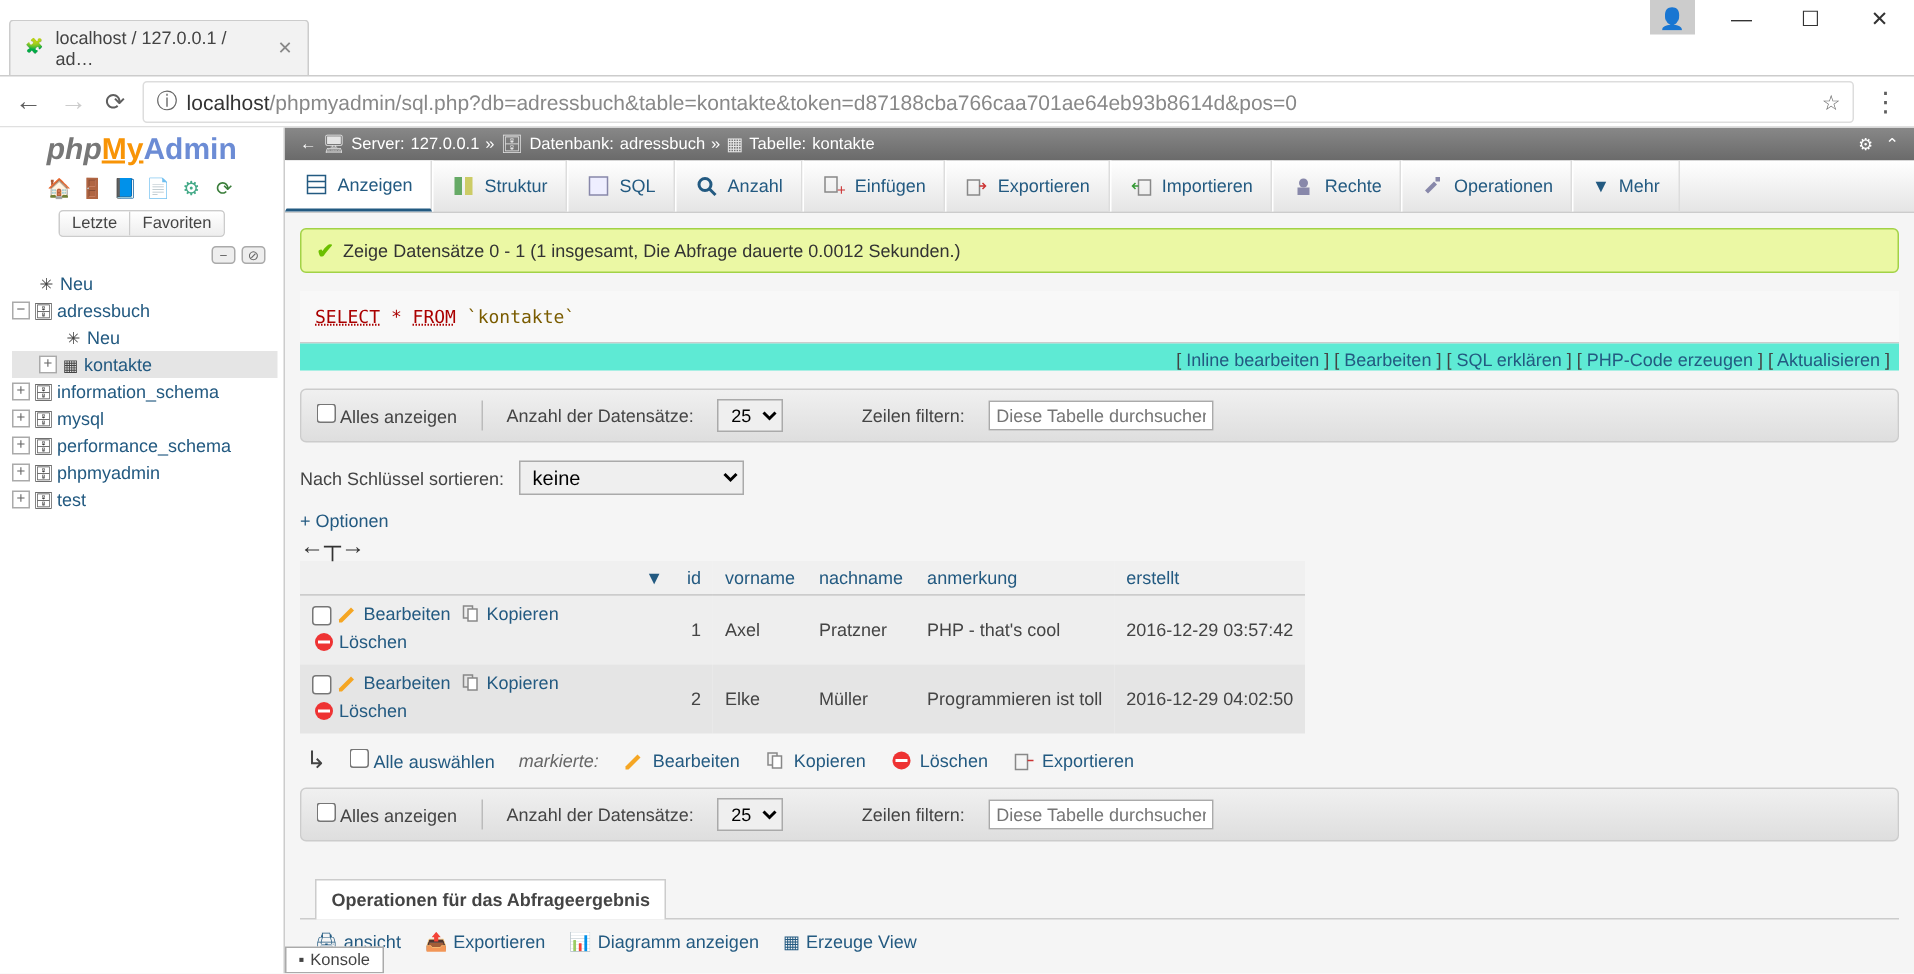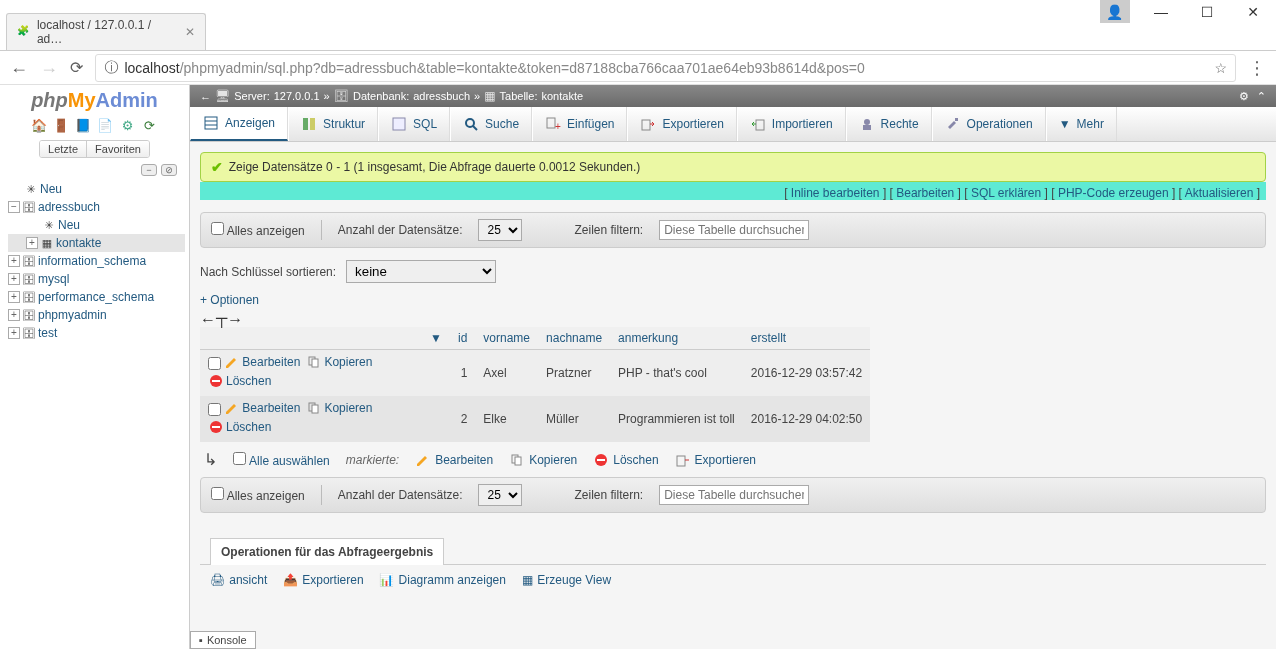--- a/index.html
+++ b/index.html
@@ -26,21 +26,21 @@
 .url-text .gray { color: #888; }
 .menu-dots { font-size: 18px; color: #5f5f5f; cursor: pointer; }
 
 
 .main { display: flex; height: calc(649px - 23px - 28px - 34px); }
 
 
 .sidebar { width: 190px; background: #fff; padding: 4px; text-align: center; border-right: 1px solid #ccc; }
 .pma-logo { font-family: Arial; font-size: 20px; font-weight: bold; }
 .pma-logo .php { color: #777; font-style: italic; }
-.pma-logo .my { color: #f89406; }
+.pma-logo .my { color: #f89406; text-decoration: underline; }
 .pma-logo .admin { color: #6c8cd5; }
 .sidebar-icons { display: flex; justify-content: center; gap: 6px; margin: 6px 0; }
 .sidebar-icons span { width: 16px; height: 16px; display: inline-block; font-size: 13px; cursor: pointer; }
 .recent-fav { display: flex; border: 1px solid #ccc; border-radius: 3px; overflow: hidden; margin: 0 auto 6px; width: fit-content; }
 .recent-fav span { padding: 2px 8px; background: linear-gradient(#fff,#eee); cursor: pointer; font-size: 11px; }
 .recent-fav span:first-child { border-right: 1px solid #ccc; }
 .collapse-row { display: flex; justify-content: flex-end; gap: 4px; padding: 0 8px 4px; }
 .collapse-row span { display: inline-block; width: 16px; height: 12px; line-height: 10px; text-align: center; border: 1px solid #aaa; border-radius: 3px; background: #eee; font-size: 9px; color: #666; cursor: pointer; }
 
 .tree { text-align: left; padding-left: 4px; font-size: 12px; }
@@ -249,21 +249,21 @@
         <svg class="i">
             <rect x="2" y="2" width="12" height="12" fill="#eef" stroke="#88a"></rect>
           </svg>
         <span>SQL</span>
       </div>
       <div class="toptab">
         <svg class="i">
             <circle cx="7" cy="7" r="4" fill="none" stroke="#235a81" stroke-width="2"></circle>
             <line x1="10" y1="10" x2="14" y2="14" stroke="#235a81" stroke-width="2"></line>
           </svg>
-        <span>Suche</span>
+        <span>Anzahl</span>
       </div>
       <div class="toptab">
         <svg class="i">
             <rect x="2" y="2" width="8" height="10" fill="none" stroke="#888"></rect>
             <text x="10" y="14" font-size="10" fill="#c33">+</text>
           </svg>
         <span>Einfügen</span>
       </div>
       <div class="toptab">
         <svg class="i">
@@ -298,20 +298,26 @@
         <span>Mehr</span>
       </div>
     </div>
 
     <div class="page-body">
       <div class="success-msg">
         <span class="tick">✔</span>
         <span>Zeige Datensätze 0 - 1 (1 insgesamt, Die Abfrage dauerte 0.0012 Sekunden.)</span>
       </div>
 
+      <div class="sqlbox">
+        <span class="kw">SELECT</span>
+        <span class="op">*</span>
+        <span class="kw">FROM</span>
+        <span class="tbl">`kontakte`</span>
+      </div>
       <div class="sql-actions">
         [ <a href="#">Inline bearbeiten</a> ]
         [ <a href="#">Bearbeiten</a> ]
         [ <a href="#">SQL erklären</a> ]
         [ <a href="#">PHP-Code erzeugen</a> ]
         [ <a href="#">Aktualisieren</a> ]
       </div>
 
       <div class="controlbar">
         <label><input type="checkbox" style=""> <span class="lbl">Alles anzeigen</span></label>

